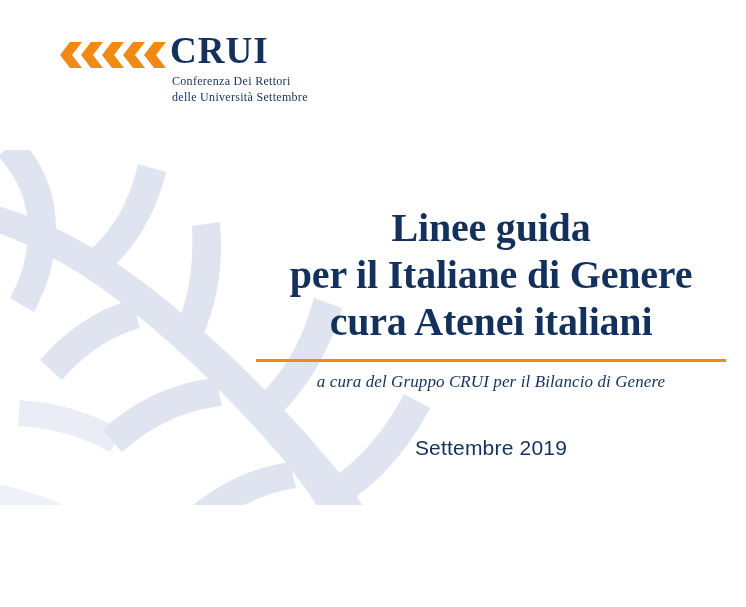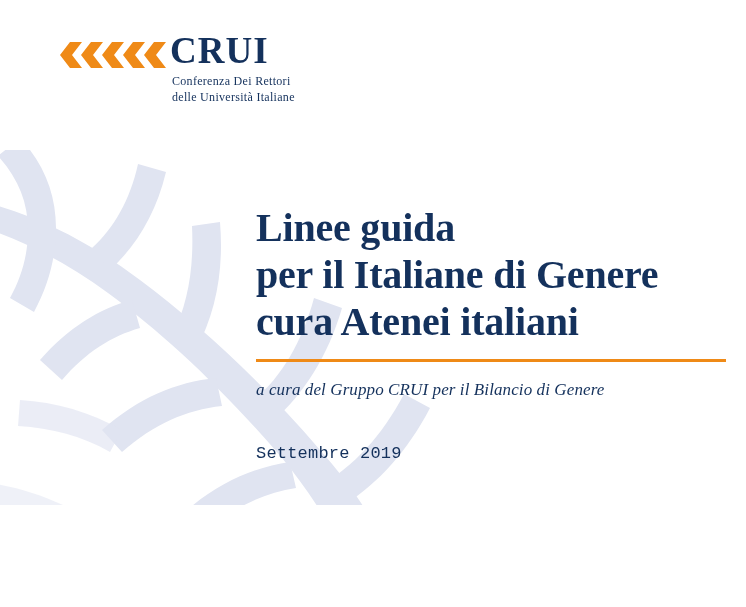--- a/index.html
+++ b/index.html
@@ -66,48 +66,49 @@
     line-height: 1.35;
     letter-spacing: 0.3px;
     white-space: nowrap;
   }
   .title-area {
     position: absolute;
     left: 256px;
     top: 205px;
     width: 470px;
     z-index: 2;
+    text-align: center;
   }
   .doc-title {
     font-family: "Liberation Serif", serif;
     font-size: 40px;
     font-weight: bold;
     color: #14315c;
     line-height: 1.17;
     letter-spacing: -0.2px;
     margin: 0;
   }
   .title-rule {
     margin-top: 14px;
     width: 470px;
     height: 3px;
     background: #ef8a17;
   }
   .doc-subtitle {
-    margin-top: 18px;
+    margin-top: 10px;
     font-family: "Liberation Serif", serif;
     font-style: italic;
     font-size: 17px;
     color: #14315c;
     letter-spacing: 0.1px;
   }
   .doc-date {
     margin-top: 44px;
-    font-family: Liberation Mono, monospace;
-    font-size: 17px;
+    font-family: Liberation Sans, sans-serif;
+    font-size: 21px;
     color: #14315c;
     letter-spacing: 0.2px;
   }
 </style>
 </head>
 <body>
 
 <div class="page">
 
   <svg class="branch-art" viewBox="0 0 520 470" aria-hidden="true">
@@ -134,21 +135,21 @@
         <polygon points="2,13 12,0 24,0 14,13 24,26 12,26"></polygon>
         <polygon points="23,13 33,0 45,0 35,13 45,26 33,26"></polygon>
         <polygon points="44,13 54,0 66,0 56,13 66,26 54,26"></polygon>
         <polygon points="65,13 75,0 87,0 77,13 87,26 75,26"></polygon>
         <polygon points="86,13 96,0 108,0 98,13 108,26 96,26"></polygon>
       </g>
     </svg>
     <div class="logo-crui">CRUI</div>
     <div class="logo-sub">
       <div>Conferenza Dei Rettori</div>
-      <div>delle Università Italiane</div>
+      <div>delle Università Settembre</div>
     </div>
   </div>
 
   <div class="title-area">
     <h1 class="doc-title">
       <span>Linee guida</span><br>
       <span>per il Italiane di Genere</span><br>
       <span>cura Atenei italiani</span>
     </h1>
     <div class="title-rule"></div>

